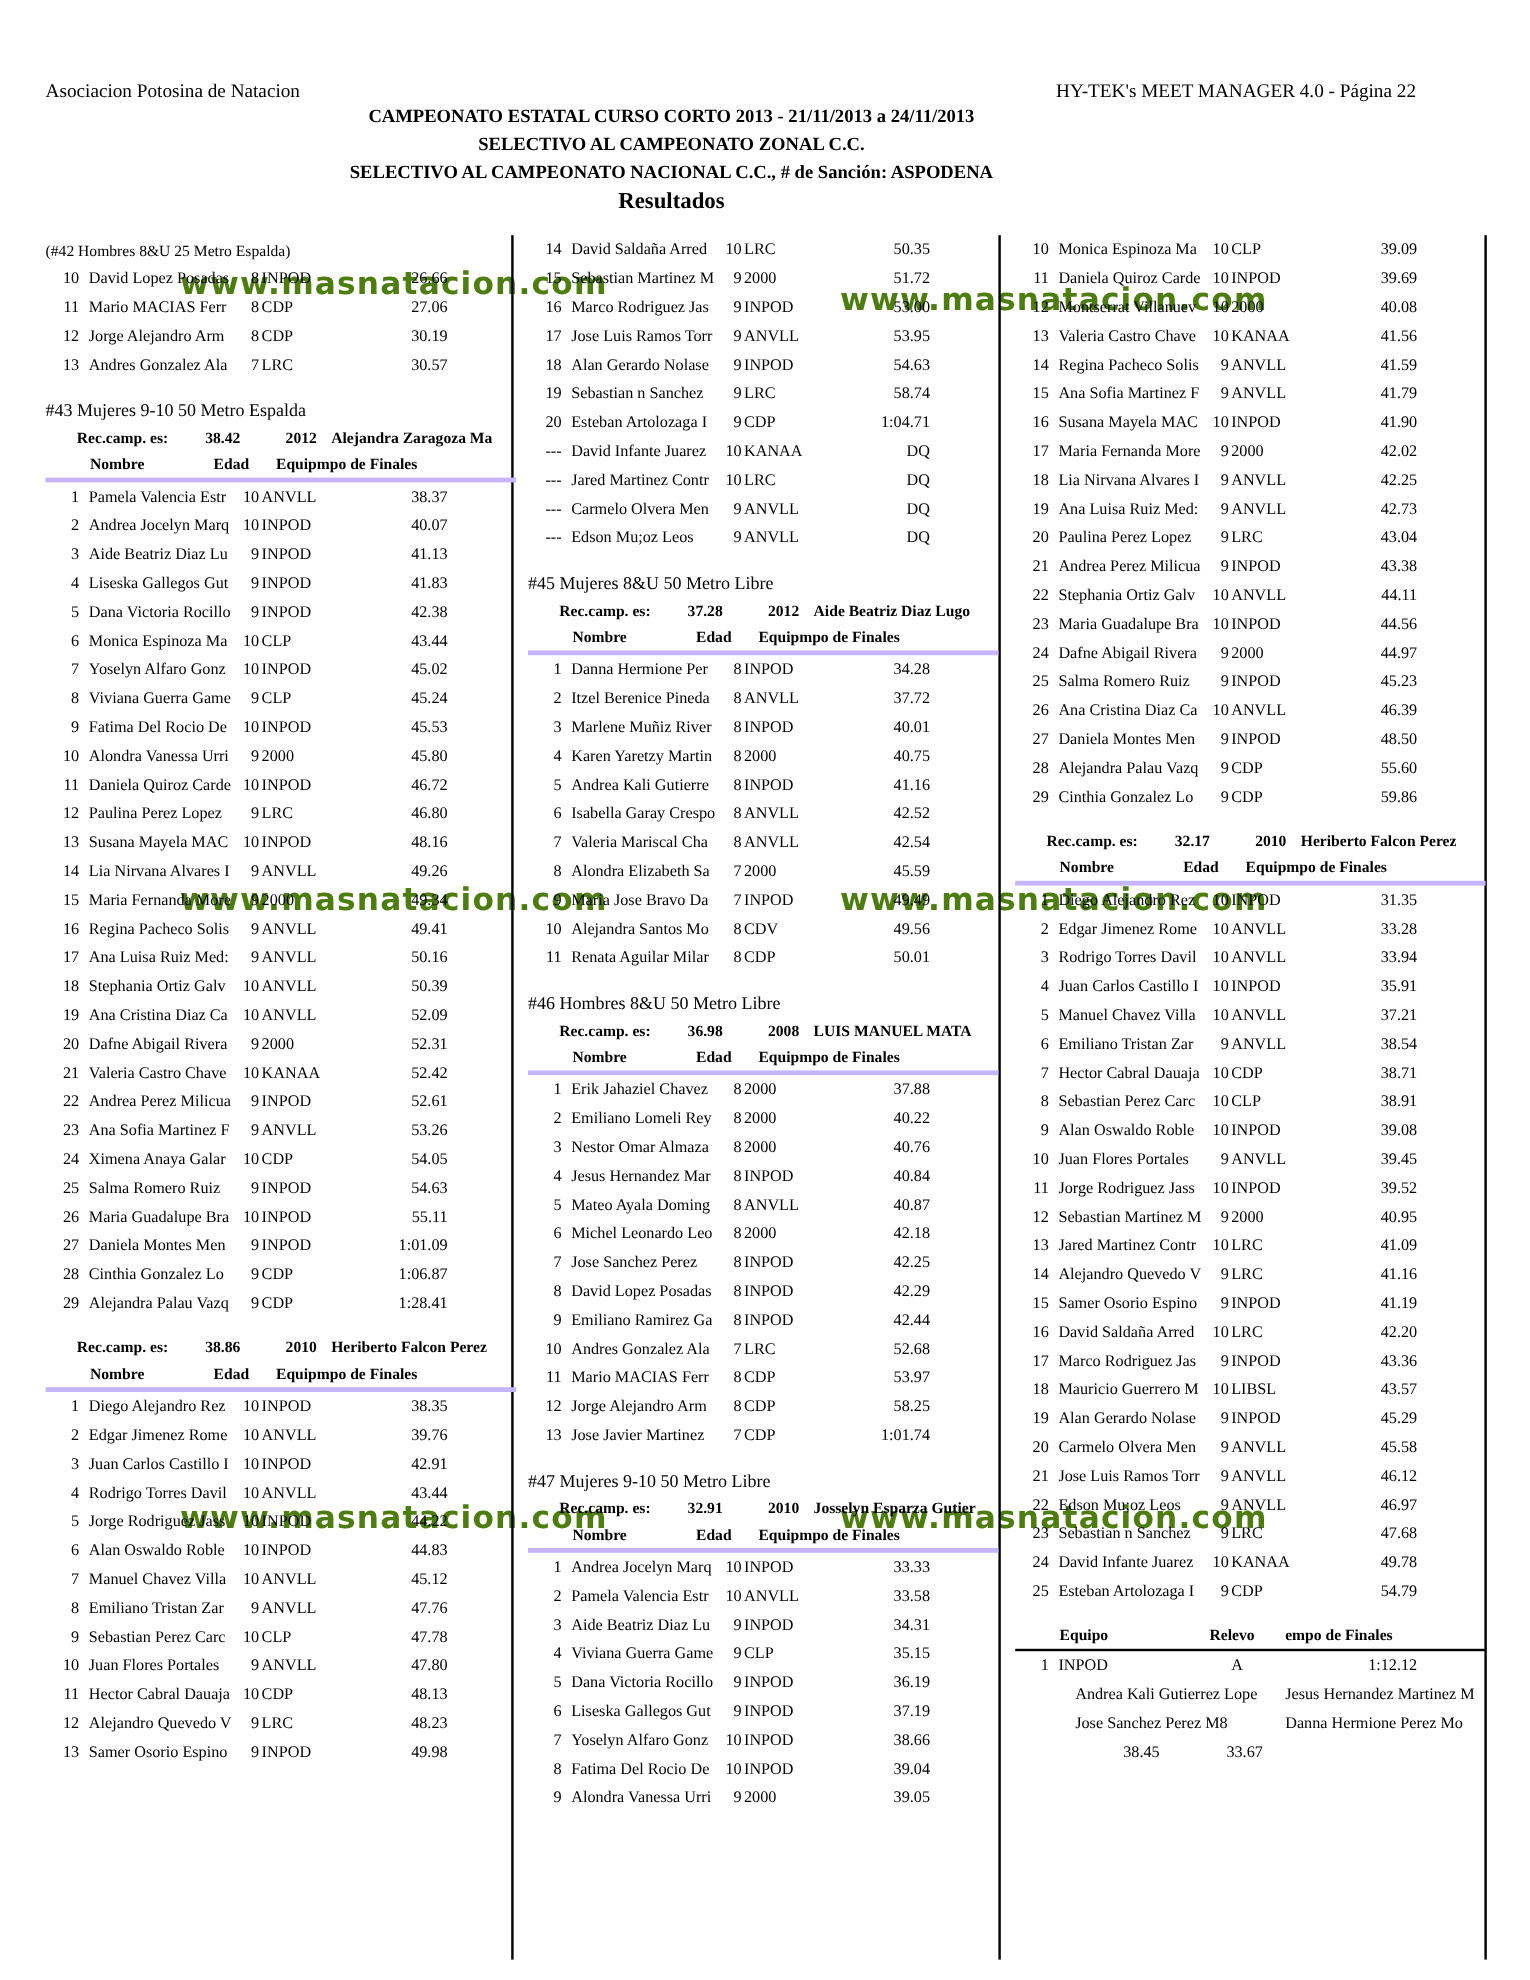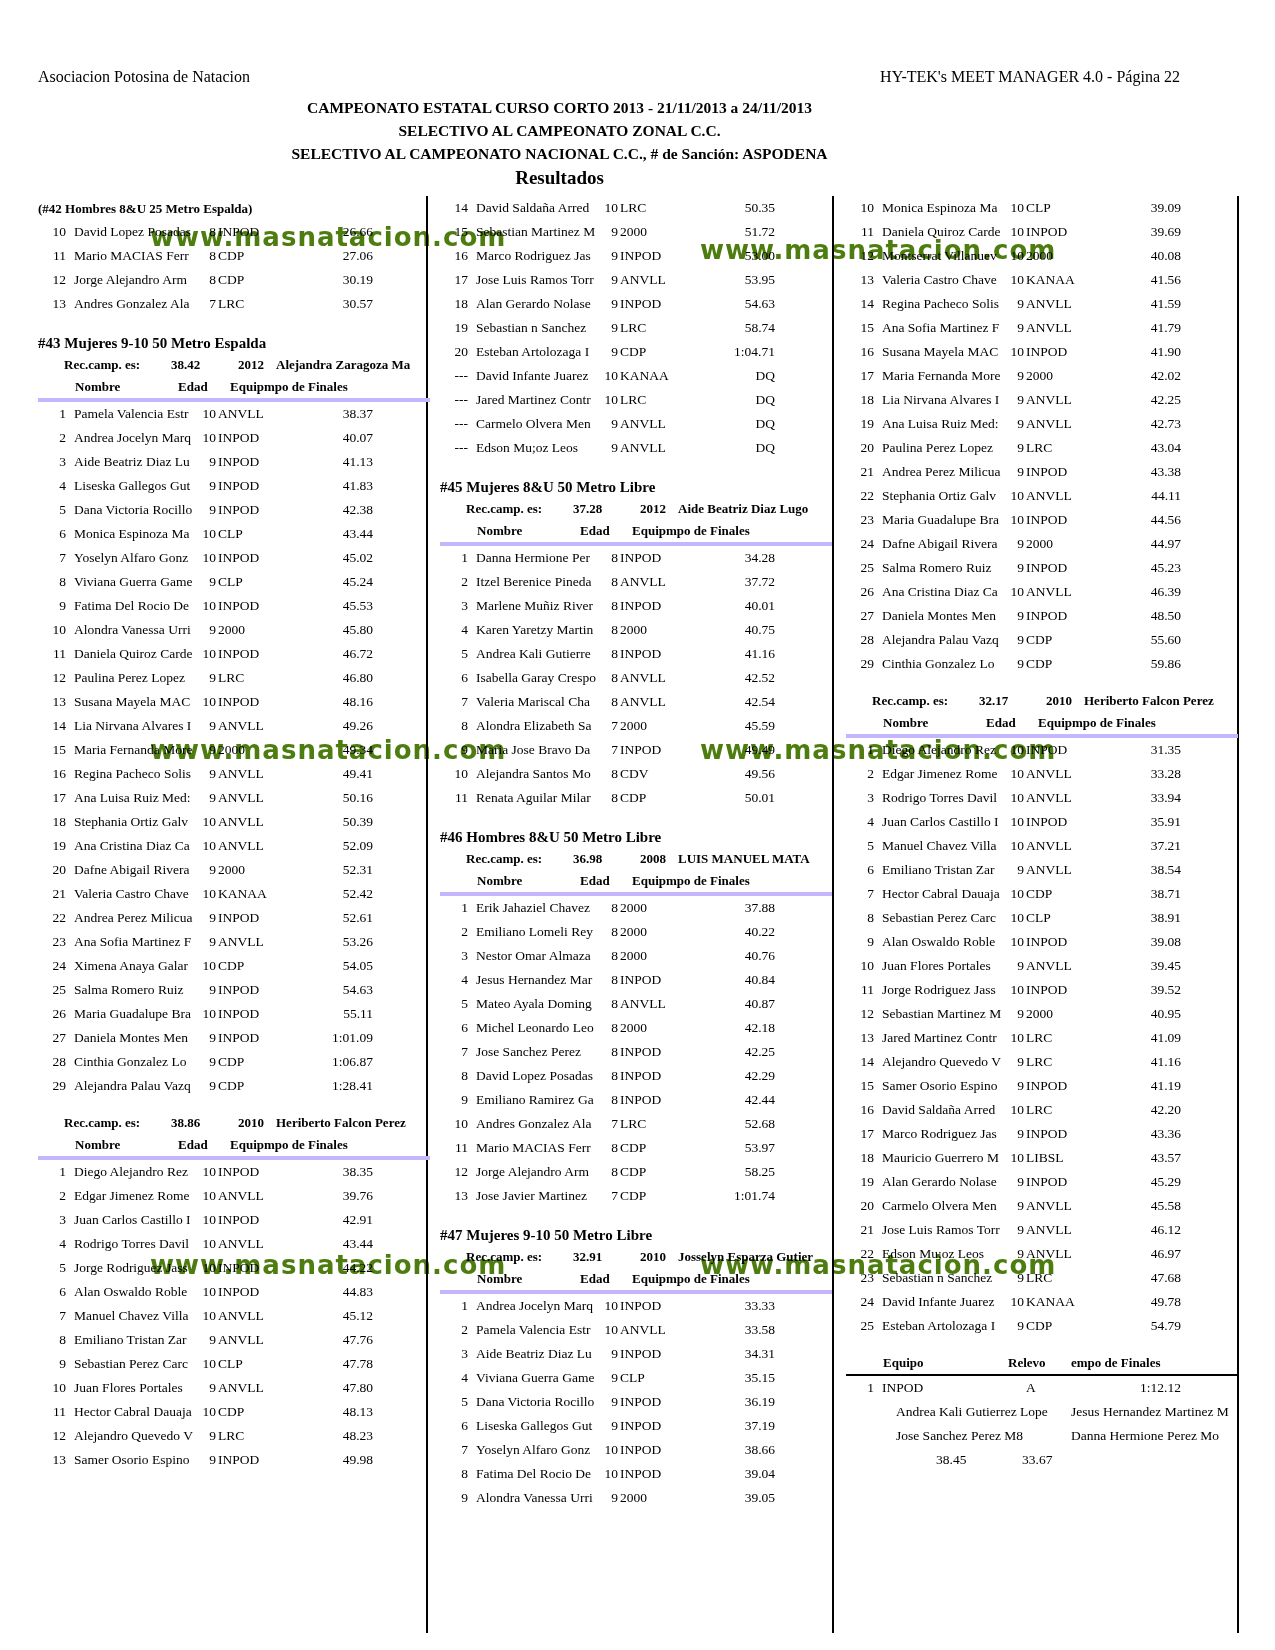--- a/index.html
+++ b/index.html
@@ -1,32 +1,32 @@
 <!DOCTYPE html>
 <html><head>
 <meta charset="utf-8">
 <style>
   html, body { margin:0; padding:0; background:#ffffff; }
   body { width:1275px; height:1650px; position:relative; overflow:hidden;
          font-family:"Liberation Serif","DejaVu Serif",serif; color:#000; }
   .page-header { position:absolute; top:68px; left:38px; right:95px; height:24px; font-size:16px; }
   .hdr-left { position:absolute; left:0; top:0; }
   .hdr-right { position:absolute; right:0; top:0; }
-  .titles { position:absolute; top:96px; left:0; width:1119px; text-align:center; }
+  .titles { position:absolute; top:86px; left:0; width:1119px; text-align:center; }
   .titles .t { font-weight:bold; font-size:15.5px; line-height:23px; }
   .titles .res { font-weight:bold; font-size:19px; line-height:26px; }
   .col { position:absolute; top:196px; width:390px; }
   .col1 { left:38px; }
   .col2 { left:440px; }
   .col3 { left:846px; }
   .vline { position:absolute; top:196px; bottom:17px; width:2px; background:#000; }
   .vl1 { left:426px; }
   .vl2 { left:832px; }
   .vl3 { left:1237px; }
-  .event-title { font-weight:bold; font-size:15px; line-height:22px; margin-top:2px; }
+  .event-title { font-weight:normal; font-size:15px; line-height:22px; margin-top:2px; }
   .event-title.cont { font-size:13px; }
   .record { font-weight:bold; font-size:13px; line-height:22px; white-space:nowrap; overflow:hidden; width:390px; position:relative; height:22px; }
   .record span { position:absolute; top:0; }
   .rec-label { left:26px; }
   .rec-time { left:133px; }
   .rec-year { left:200px; }
   .rec-holder { left:238px; }
   .colhdr { font-weight:bold; font-size:13px; line-height:22px; height:22px; position:relative; border-bottom:4px solid #c4b5fd; width:392px; }
   .colhdr span { position:absolute; top:0; }
   .ch-name { left:37px; }

